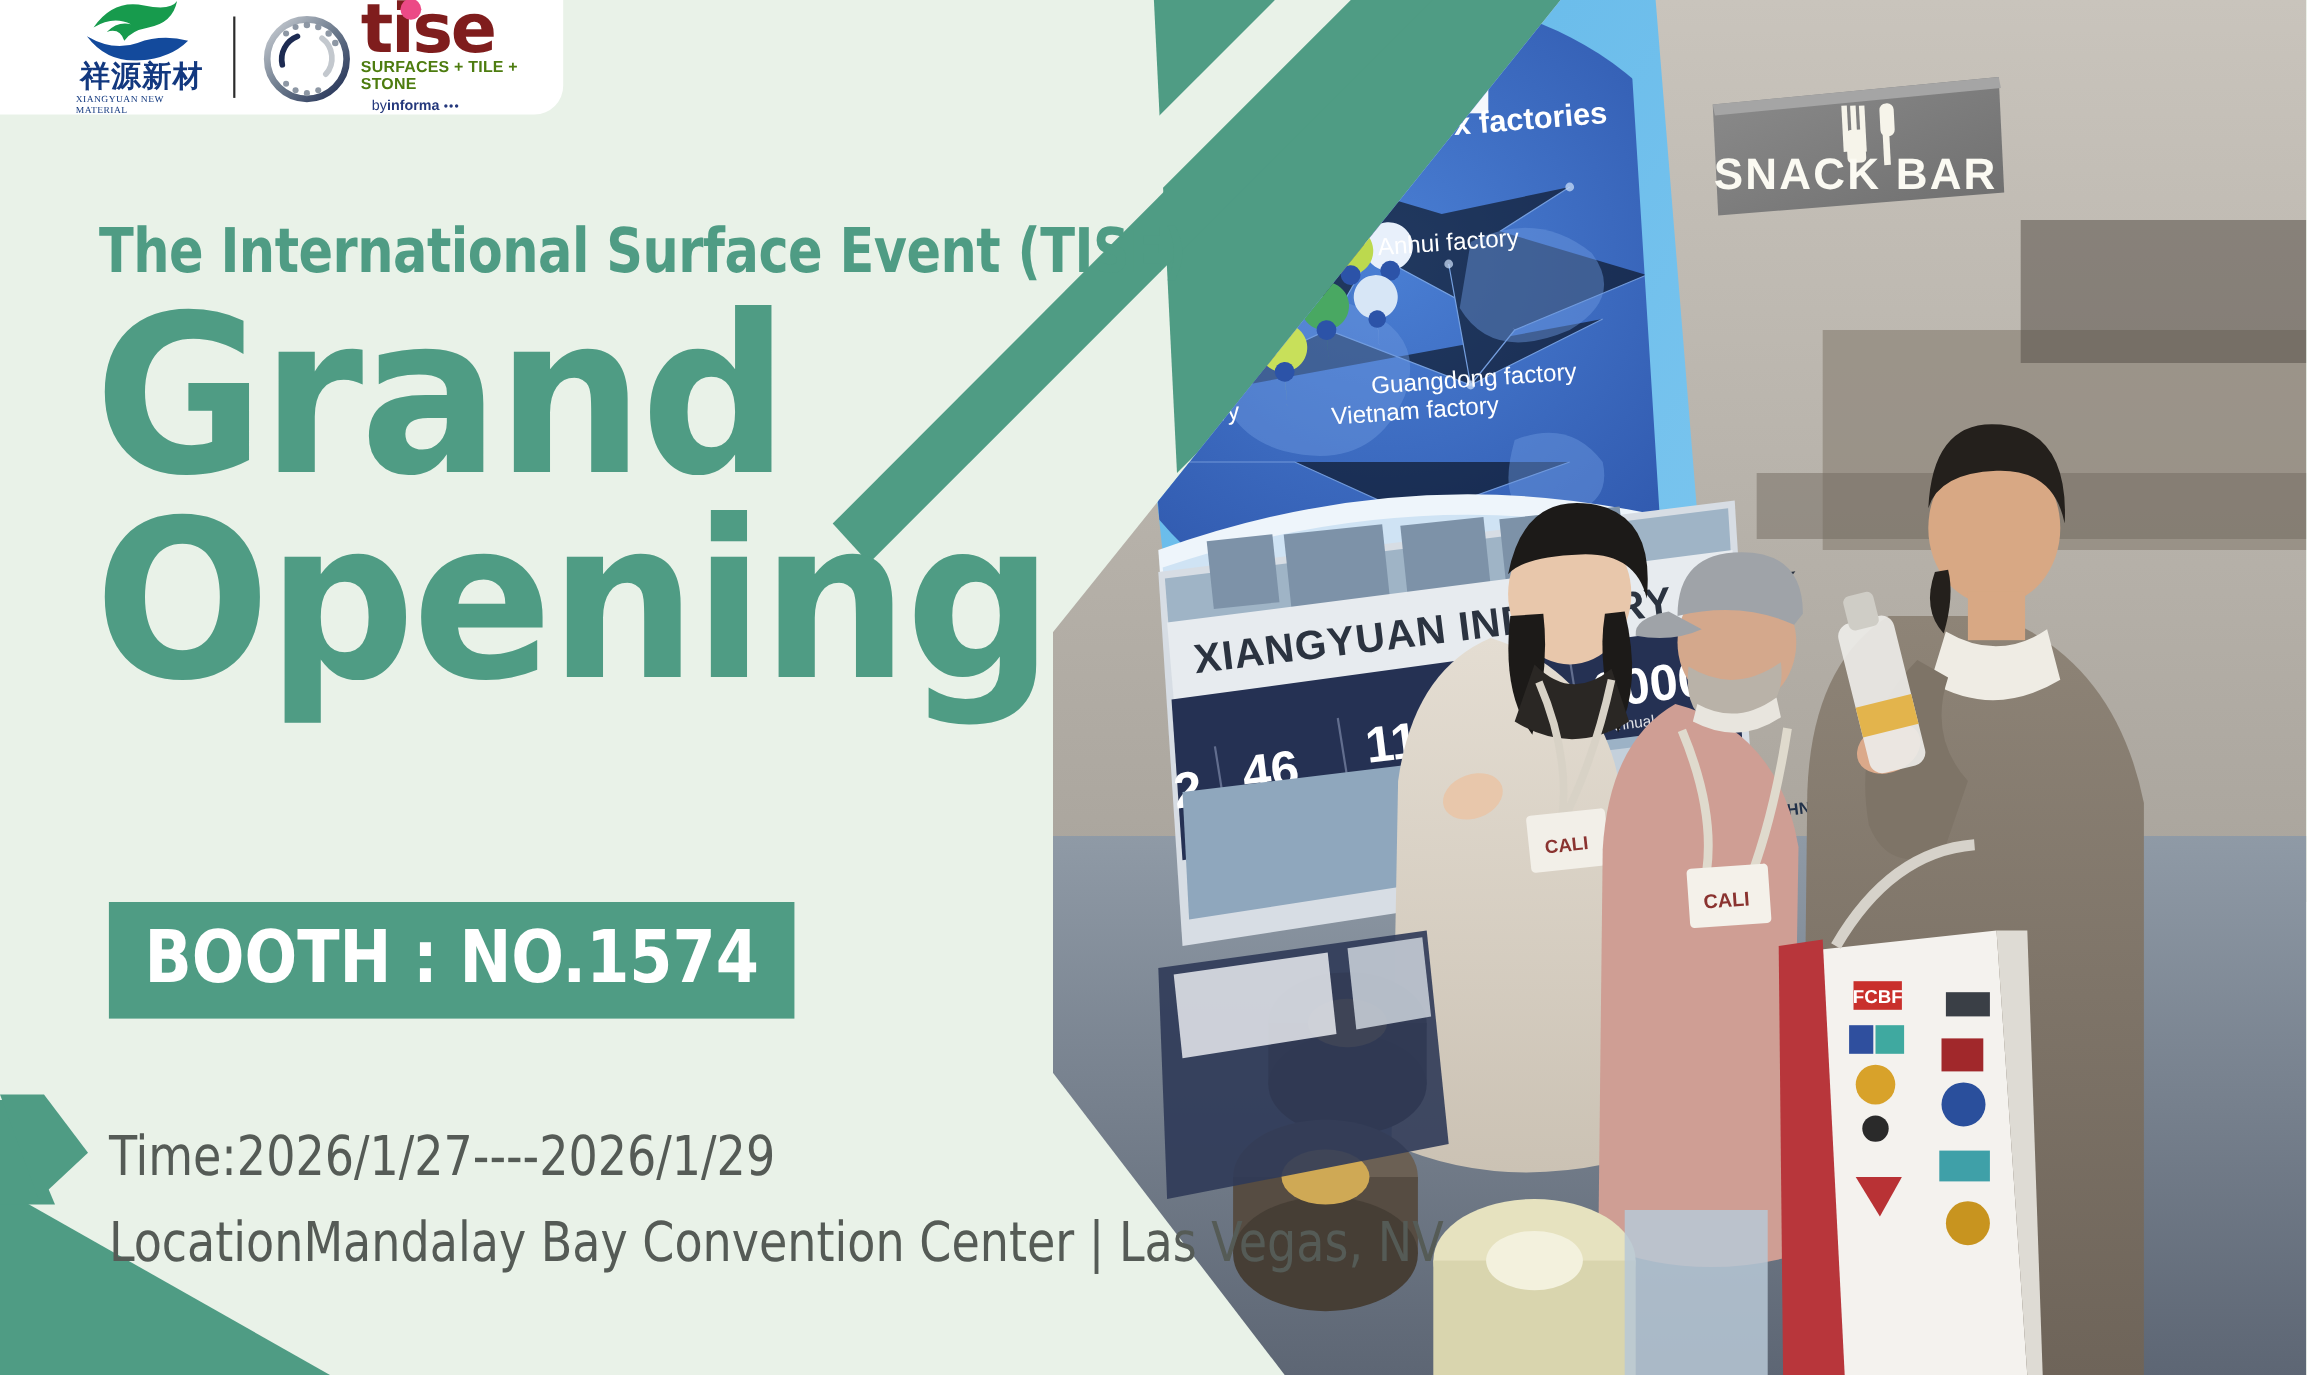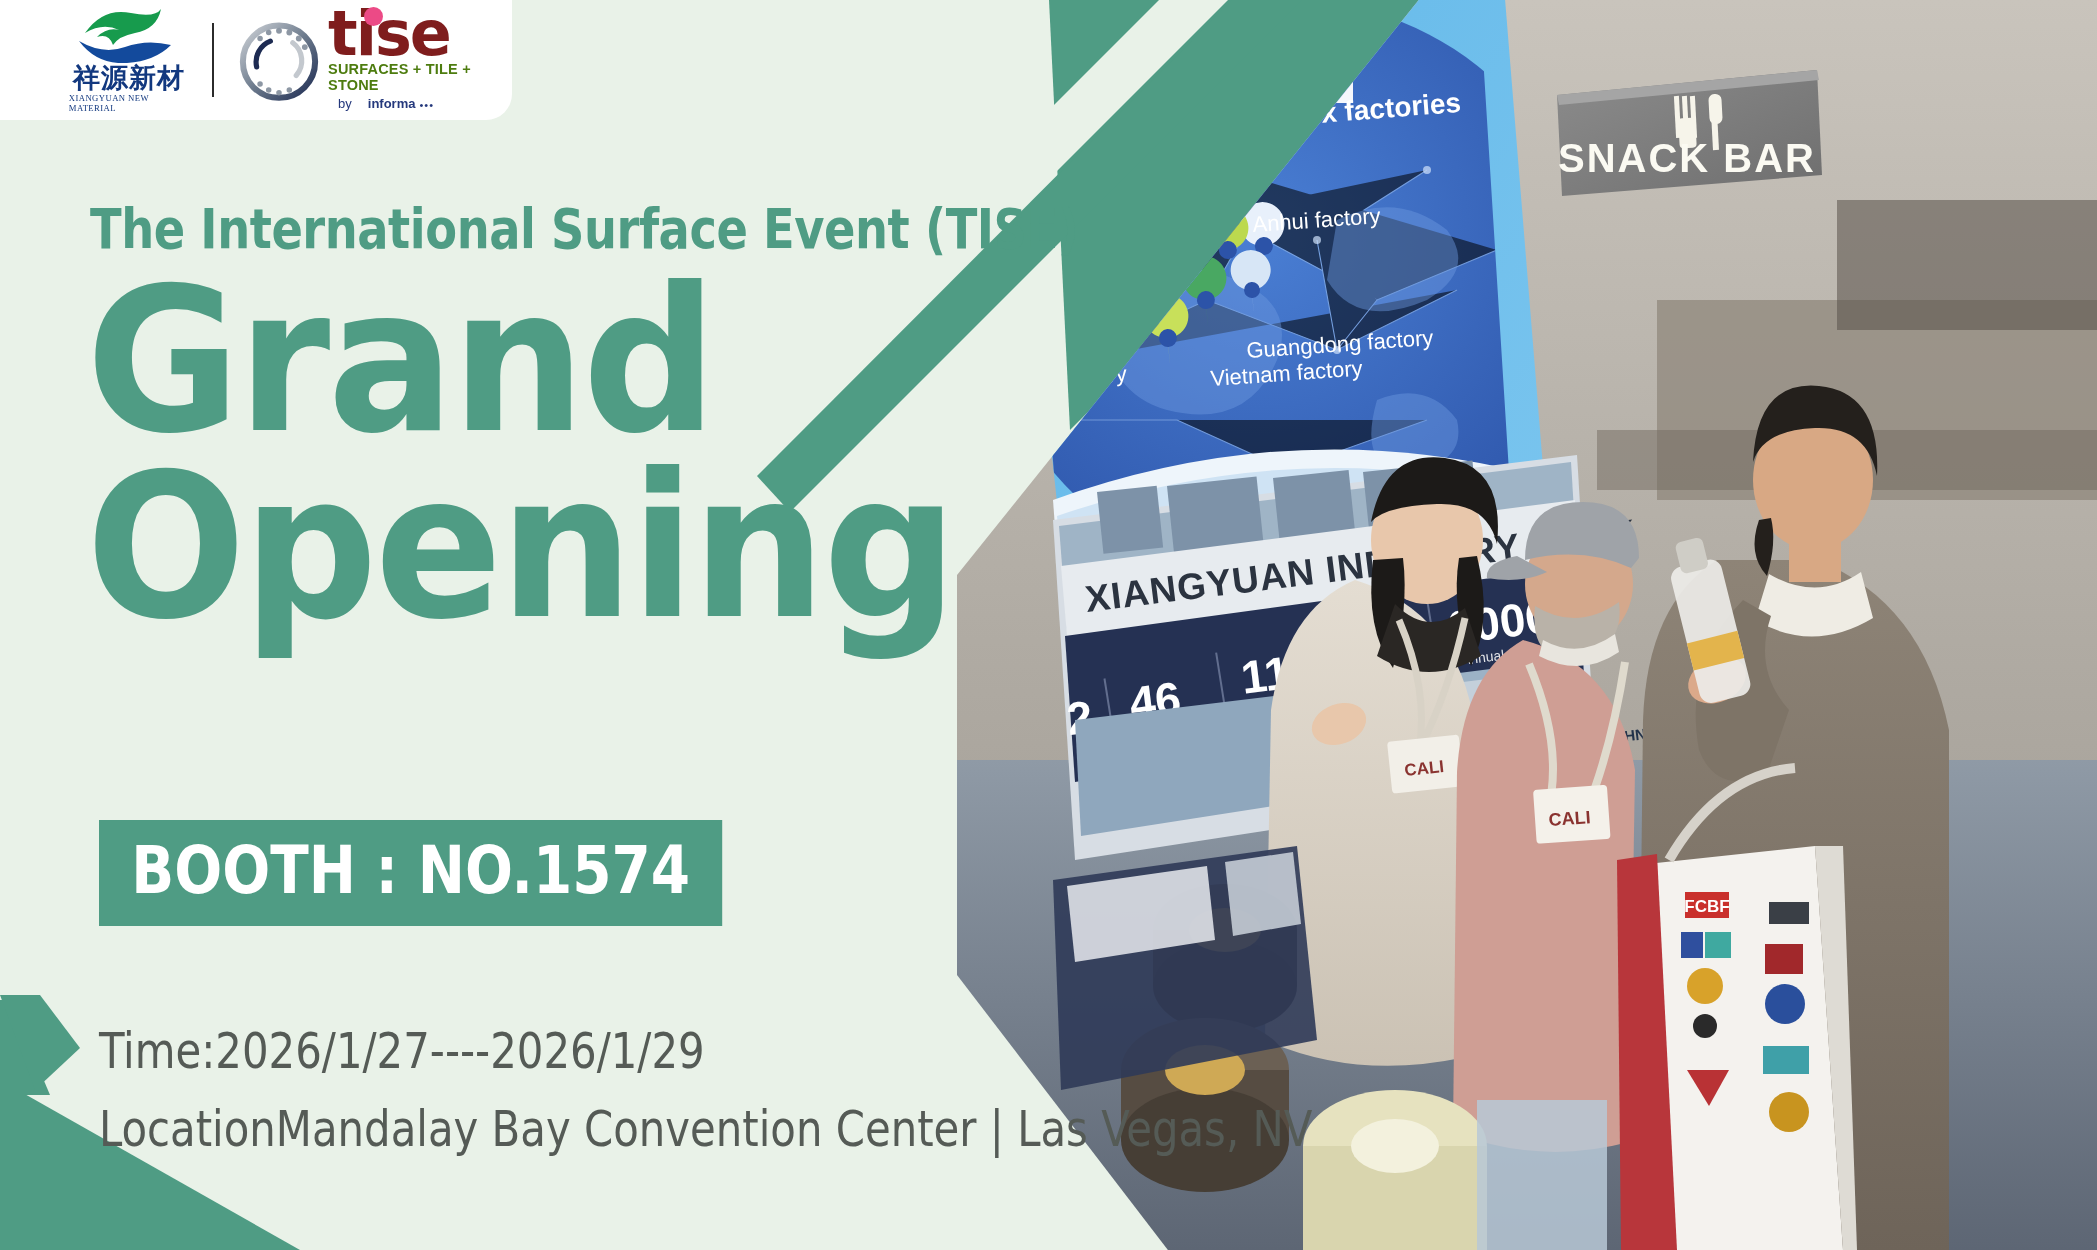--- a/index.html
+++ b/index.html
@@ -11,21 +11,21 @@
     overflow:hidden;
     background:#e9f2e8;
   }
 
   
   .geo{position:absolute;top:0;left:0;width:100%;height:100%;}
 
   
   .logobar{
     position:absolute;left:0;top:0;
-    width:512px;height:120px;
+    width:512px;height:104px;
     background:#ffffff;
     border-bottom-right-radius:26px;
     display:flex;align-items:center;
     z-index:30;
   }
   .logo-xy{
     display:flex;flex-direction:column;align-items:center;
     margin-left:70px;width:124px;
   }
   .xy-mark{width:112px;height:56px;}
@@ -58,21 +58,21 @@
   .tise-sub{
     font-family:"Liberation Sans",sans-serif;
     font-size:14.5px;font-weight:bold;color:#4d7c0f;
     letter-spacing:.2px;margin-top:2px;
   }
   .tise-by{
     font-family:"Liberation Sans",sans-serif;
     font-size:13px;color:#24387c;margin-top:3px;
     display:flex;align-items:flex-end;padding-left:10px;
   }
-  .tise-by b{font-weight:bold;margin-left:16px;}
+  .tise-by b{font-weight:bold;margin-left:0;}
   .tise-by .dots{margin-left:4px;letter-spacing:1px;font-size:11px;}
 
   
   .eyebrow{
     position:absolute;left:90px;top:196px;
     font-family:"DejaVu Sans Condensed","DejaVu Sans",sans-serif;
     font-weight:bold;font-size:56px;color:#4f9c84;
     letter-spacing:-.5px;white-space:nowrap;
     transform:scaleX(.92);transform-origin:left center;
     z-index:20;

